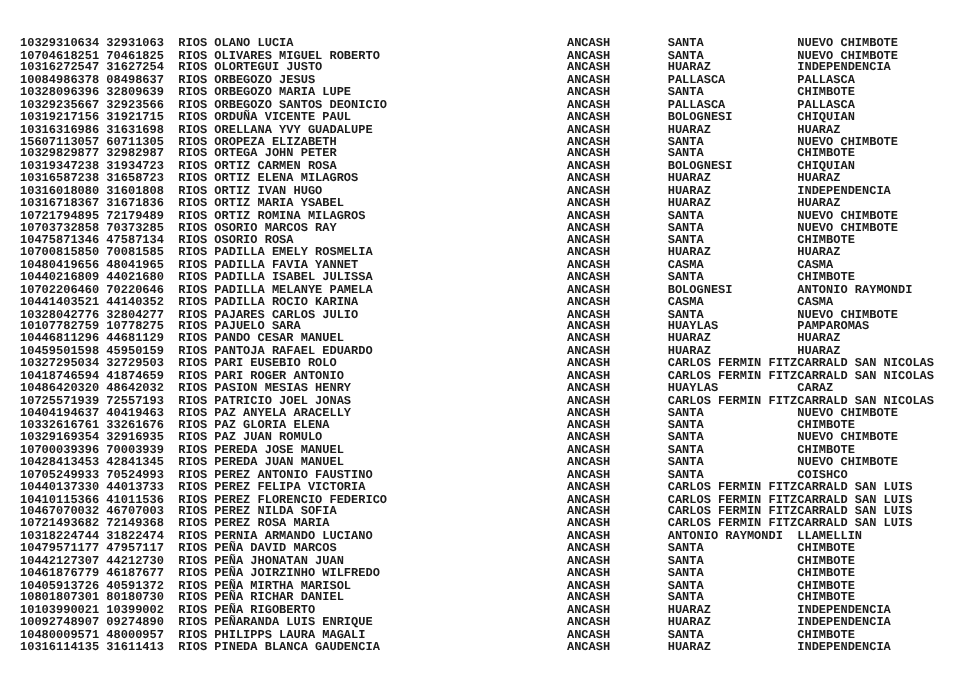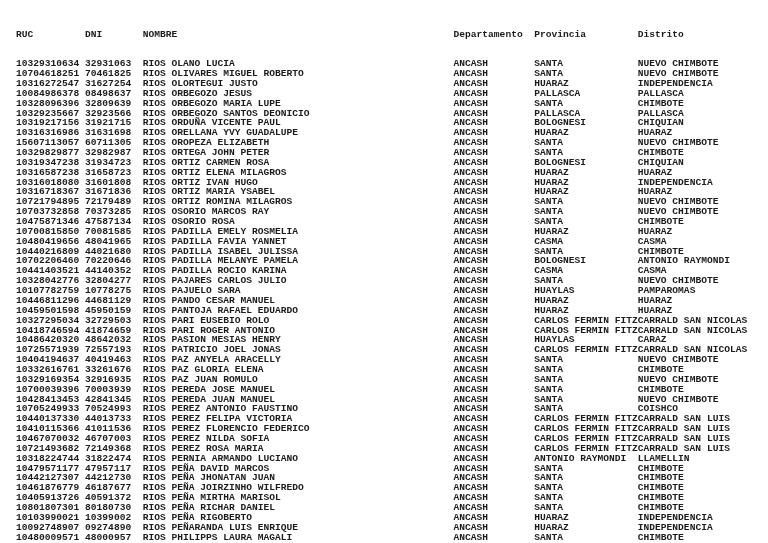--- a/index.html
+++ b/index.html
@@ -30,16 +30,15 @@
     letter-spacing: 0;
   }
   .row { height: 9.86px; }
   .header-row span { font-weight: bold; }
 </style>
 </head>
 <body style="background: rgb(255, 255, 255);">
 
 <div class="page">
   <div class="report" style="color: rgb(28, 28, 28);">
-    <div class="row header-row"><span>RUC         </span><span>DNI       </span><span>NOMBRE                                                </span><span>Departamento  </span><span>Provincia         </span><span>Distrito</span></div>
     <div id="table-body"><div class="row"><span>10329310634 </span><span>32931063  </span><span>RIOS OLANO LUCIA                                      </span><span>ANCASH        </span><span>SANTA             </span><span>NUEVO CHIMBOTE</span></div><div class="row"><span>10704618251 </span><span>70461825  </span><span>RIOS OLIVARES MIGUEL ROBERTO                          </span><span>ANCASH        </span><span>SANTA             </span><span>NUEVO CHIMBOTE</span></div><div class="row"><span>10316272547 </span><span>31627254  </span><span>RIOS OLORTEGUI JUSTO                                  </span><span>ANCASH        </span><span>HUARAZ            </span><span>INDEPENDENCIA</span></div><div class="row"><span>10084986378 </span><span>08498637  </span><span>RIOS ORBEGOZO JESUS                                   </span><span>ANCASH        </span><span>PALLASCA          </span><span>PALLASCA</span></div><div class="row"><span>10328096396 </span><span>32809639  </span><span>RIOS ORBEGOZO MARIA LUPE                              </span><span>ANCASH        </span><span>SANTA             </span><span>CHIMBOTE</span></div><div class="row"><span>10329235667 </span><span>32923566  </span><span>RIOS ORBEGOZO SANTOS DEONICIO                         </span><span>ANCASH        </span><span>PALLASCA          </span><span>PALLASCA</span></div><div class="row"><span>10319217156 </span><span>31921715  </span><span>RIOS ORDUÑA VICENTE PAUL                              </span><span>ANCASH        </span><span>BOLOGNESI         </span><span>CHIQUIAN</span></div><div class="row"><span>10316316986 </span><span>31631698  </span><span>RIOS ORELLANA YVY GUADALUPE                           </span><span>ANCASH        </span><span>HUARAZ            </span><span>HUARAZ</span></div><div class="row"><span>15607113057 </span><span>60711305  </span><span>RIOS OROPEZA ELIZABETH                                </span><span>ANCASH        </span><span>SANTA             </span><span>NUEVO CHIMBOTE</span></div><div class="row"><span>10329829877 </span><span>32982987  </span><span>RIOS ORTEGA JOHN PETER                                </span><span>ANCASH        </span><span>SANTA             </span><span>CHIMBOTE</span></div><div class="row"><span>10319347238 </span><span>31934723  </span><span>RIOS ORTIZ CARMEN ROSA                                </span><span>ANCASH        </span><span>BOLOGNESI         </span><span>CHIQUIAN</span></div><div class="row"><span>10316587238 </span><span>31658723  </span><span>RIOS ORTIZ ELENA MILAGROS                             </span><span>ANCASH        </span><span>HUARAZ            </span><span>HUARAZ</span></div><div class="row"><span>10316018080 </span><span>31601808  </span><span>RIOS ORTIZ IVAN HUGO                                  </span><span>ANCASH        </span><span>HUARAZ            </span><span>INDEPENDENCIA</span></div><div class="row"><span>10316718367 </span><span>31671836  </span><span>RIOS ORTIZ MARIA YSABEL                               </span><span>ANCASH        </span><span>HUARAZ            </span><span>HUARAZ</span></div><div class="row"><span>10721794895 </span><span>72179489  </span><span>RIOS ORTIZ ROMINA MILAGROS                            </span><span>ANCASH        </span><span>SANTA             </span><span>NUEVO CHIMBOTE</span></div><div class="row"><span>10703732858 </span><span>70373285  </span><span>RIOS OSORIO MARCOS RAY                                </span><span>ANCASH        </span><span>SANTA             </span><span>NUEVO CHIMBOTE</span></div><div class="row"><span>10475871346 </span><span>47587134  </span><span>RIOS OSORIO ROSA                                      </span><span>ANCASH        </span><span>SANTA             </span><span>CHIMBOTE</span></div><div class="row"><span>10700815850 </span><span>70081585  </span><span>RIOS PADILLA EMELY ROSMELIA                           </span><span>ANCASH        </span><span>HUARAZ            </span><span>HUARAZ</span></div><div class="row"><span>10480419656 </span><span>48041965  </span><span>RIOS PADILLA FAVIA YANNET                             </span><span>ANCASH        </span><span>CASMA             </span><span>CASMA</span></div><div class="row"><span>10440216809 </span><span>44021680  </span><span>RIOS PADILLA ISABEL JULISSA                           </span><span>ANCASH        </span><span>SANTA             </span><span>CHIMBOTE</span></div><div class="row"><span>10702206460 </span><span>70220646  </span><span>RIOS PADILLA MELANYE PAMELA                           </span><span>ANCASH        </span><span>BOLOGNESI         </span><span>ANTONIO RAYMONDI</span></div><div class="row"><span>10441403521 </span><span>44140352  </span><span>RIOS PADILLA ROCIO KARINA                             </span><span>ANCASH        </span><span>CASMA             </span><span>CASMA</span></div><div class="row"><span>10328042776 </span><span>32804277  </span><span>RIOS PAJARES CARLOS JULIO                             </span><span>ANCASH        </span><span>SANTA             </span><span>NUEVO CHIMBOTE</span></div><div class="row"><span>10107782759 </span><span>10778275  </span><span>RIOS PAJUELO SARA                                     </span><span>ANCASH        </span><span>HUAYLAS           </span><span>PAMPAROMAS</span></div><div class="row"><span>10446811296 </span><span>44681129  </span><span>RIOS PANDO CESAR MANUEL                               </span><span>ANCASH        </span><span>HUARAZ            </span><span>HUARAZ</span></div><div class="row"><span>10459501598 </span><span>45950159  </span><span>RIOS PANTOJA RAFAEL EDUARDO                           </span><span>ANCASH        </span><span>HUARAZ            </span><span>HUARAZ</span></div><div class="row"><span>10327295034 </span><span>32729503  </span><span>RIOS PARI EUSEBIO ROLO                                </span><span>ANCASH        </span><span>CARLOS FERMIN FITZCARRALD </span><span>SAN NICOLAS</span></div><div class="row"><span>10418746594 </span><span>41874659  </span><span>RIOS PARI ROGER ANTONIO                               </span><span>ANCASH        </span><span>CARLOS FERMIN FITZCARRALD </span><span>SAN NICOLAS</span></div><div class="row"><span>10486420320 </span><span>48642032  </span><span>RIOS PASION MESIAS HENRY                              </span><span>ANCASH        </span><span>HUAYLAS           </span><span>CARAZ</span></div><div class="row"><span>10725571939 </span><span>72557193  </span><span>RIOS PATRICIO JOEL JONAS                              </span><span>ANCASH        </span><span>CARLOS FERMIN FITZCARRALD </span><span>SAN NICOLAS</span></div><div class="row"><span>10404194637 </span><span>40419463  </span><span>RIOS PAZ ANYELA ARACELLY                              </span><span>ANCASH        </span><span>SANTA             </span><span>NUEVO CHIMBOTE</span></div><div class="row"><span>10332616761 </span><span>33261676  </span><span>RIOS PAZ GLORIA ELENA                                 </span><span>ANCASH        </span><span>SANTA             </span><span>CHIMBOTE</span></div><div class="row"><span>10329169354 </span><span>32916935  </span><span>RIOS PAZ JUAN ROMULO                                  </span><span>ANCASH        </span><span>SANTA             </span><span>NUEVO CHIMBOTE</span></div><div class="row"><span>10700039396 </span><span>70003939  </span><span>RIOS PEREDA JOSE MANUEL                               </span><span>ANCASH        </span><span>SANTA             </span><span>CHIMBOTE</span></div><div class="row"><span>10428413453 </span><span>42841345  </span><span>RIOS PEREDA JUAN MANUEL                               </span><span>ANCASH        </span><span>SANTA             </span><span>NUEVO CHIMBOTE</span></div><div class="row"><span>10705249933 </span><span>70524993  </span><span>RIOS PEREZ ANTONIO FAUSTINO                           </span><span>ANCASH        </span><span>SANTA             </span><span>COISHCO</span></div><div class="row"><span>10440137330 </span><span>44013733  </span><span>RIOS PEREZ FELIPA VICTORIA                            </span><span>ANCASH        </span><span>CARLOS FERMIN FITZCARRALD </span><span>SAN LUIS</span></div><div class="row"><span>10410115366 </span><span>41011536  </span><span>RIOS PEREZ FLORENCIO FEDERICO                         </span><span>ANCASH        </span><span>CARLOS FERMIN FITZCARRALD </span><span>SAN LUIS</span></div><div class="row"><span>10467070032 </span><span>46707003  </span><span>RIOS PEREZ NILDA SOFIA                                </span><span>ANCASH        </span><span>CARLOS FERMIN FITZCARRALD </span><span>SAN LUIS</span></div><div class="row"><span>10721493682 </span><span>72149368  </span><span>RIOS PEREZ ROSA MARIA                                 </span><span>ANCASH        </span><span>CARLOS FERMIN FITZCARRALD </span><span>SAN LUIS</span></div><div class="row"><span>10318224744 </span><span>31822474  </span><span>RIOS PERNIA ARMANDO LUCIANO                           </span><span>ANCASH        </span><span>ANTONIO RAYMONDI  </span><span>LLAMELLIN</span></div><div class="row"><span>10479571177 </span><span>47957117  </span><span>RIOS PEÑA DAVID MARCOS                                </span><span>ANCASH        </span><span>SANTA             </span><span>CHIMBOTE</span></div><div class="row"><span>10442127307 </span><span>44212730  </span><span>RIOS PEÑA JHONATAN JUAN                               </span><span>ANCASH        </span><span>SANTA             </span><span>CHIMBOTE</span></div><div class="row"><span>10461876779 </span><span>46187677  </span><span>RIOS PEÑA JOIRZINHO WILFREDO                          </span><span>ANCASH        </span><span>SANTA             </span><span>CHIMBOTE</span></div><div class="row"><span>10405913726 </span><span>40591372  </span><span>RIOS PEÑA MIRTHA MARISOL                              </span><span>ANCASH        </span><span>SANTA             </span><span>CHIMBOTE</span></div><div class="row"><span>10801807301 </span><span>80180730  </span><span>RIOS PEÑA RICHAR DANIEL                               </span><span>ANCASH        </span><span>SANTA             </span><span>CHIMBOTE</span></div><div class="row"><span>10103990021 </span><span>10399002  </span><span>RIOS PEÑA RIGOBERTO                                   </span><span>ANCASH        </span><span>HUARAZ            </span><span>INDEPENDENCIA</span></div><div class="row"><span>10092748907 </span><span>09274890  </span><span>RIOS PEÑARANDA LUIS ENRIQUE                           </span><span>ANCASH        </span><span>HUARAZ            </span><span>INDEPENDENCIA</span></div><div class="row"><span>10480009571 </span><span>48000957  </span><span>RIOS PHILIPPS LAURA MAGALI                            </span><span>ANCASH        </span><span>SANTA             </span><span>CHIMBOTE</span></div><div class="row"><span>10316114135 </span><span>31611413  </span><span>RIOS PINEDA BLANCA GAUDENCIA                          </span><span>ANCASH        </span><span>HUARAZ            </span><span>INDEPENDENCIA</span></div></div>
   </div>
 </div>
 
 </body></html>

